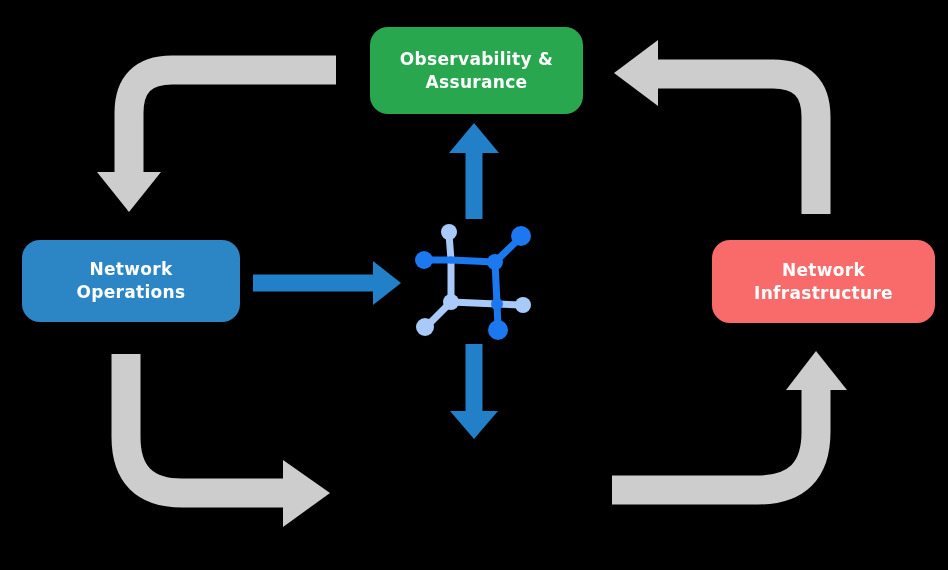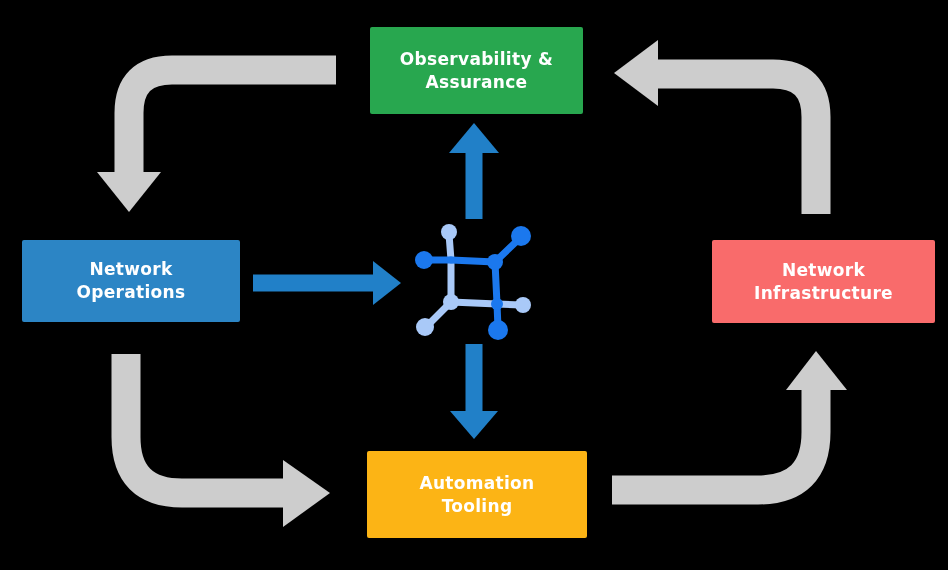--- a/index.html
+++ b/index.html
@@ -18,21 +18,21 @@
   .layer {
     position: absolute;
     left: 0; top: 0;
     width: 948px; height: 570px;
   }
   .node {
     position: absolute;
     display: flex;
     align-items: center;
     justify-content: center;
-    border-radius: 2px;
+    border-radius: 18px;
     color: #fff;
     font-size: 17px;
     font-weight: 600;
     letter-spacing: 0.3px;
     text-align: center;
     line-height: 1.35;
     white-space: pre-line;
   }
   .node-observability { left: 370px; top: 27px;  width: 213px; height: 87px; }
   .node-operations    { left: 22px;  top: 240px; width: 218px; height: 82px; }
@@ -150,18 +150,14 @@
   <div class="node node-operations" style="background: rgb(44, 133, 197);">
     <span>Network
 Operations</span>
   </div>
 
   <div class="node node-infrastructure" style="background: rgb(249, 107, 107);">
     <span>Network
 Infrastructure</span>
   </div>
 
-  <div class="node node-automation" style="background: rgb(252, 180, 21);">
-    <span>Automation
-Tooling</span>
-  </div>
 
 </div>
 
 </body></html>

